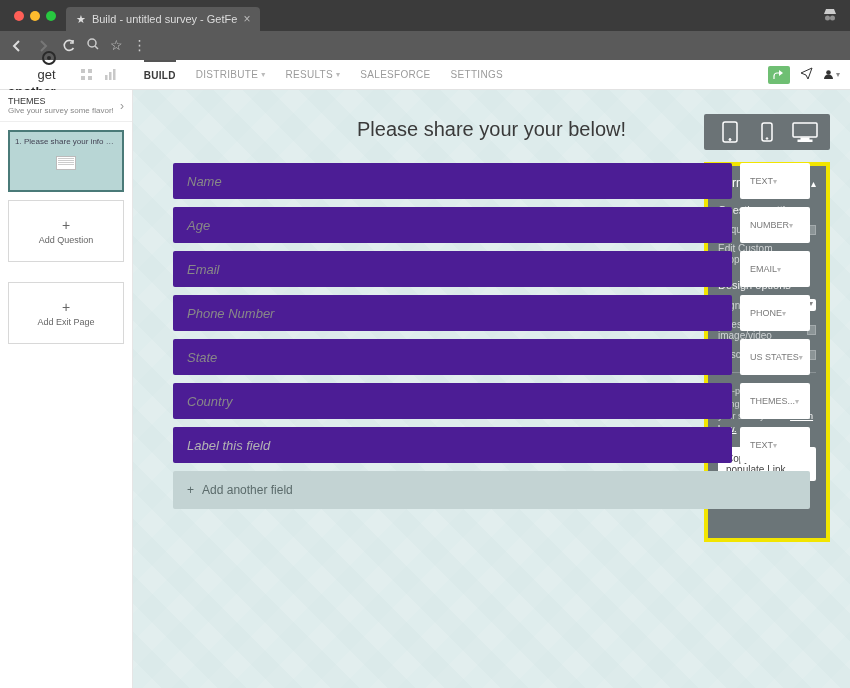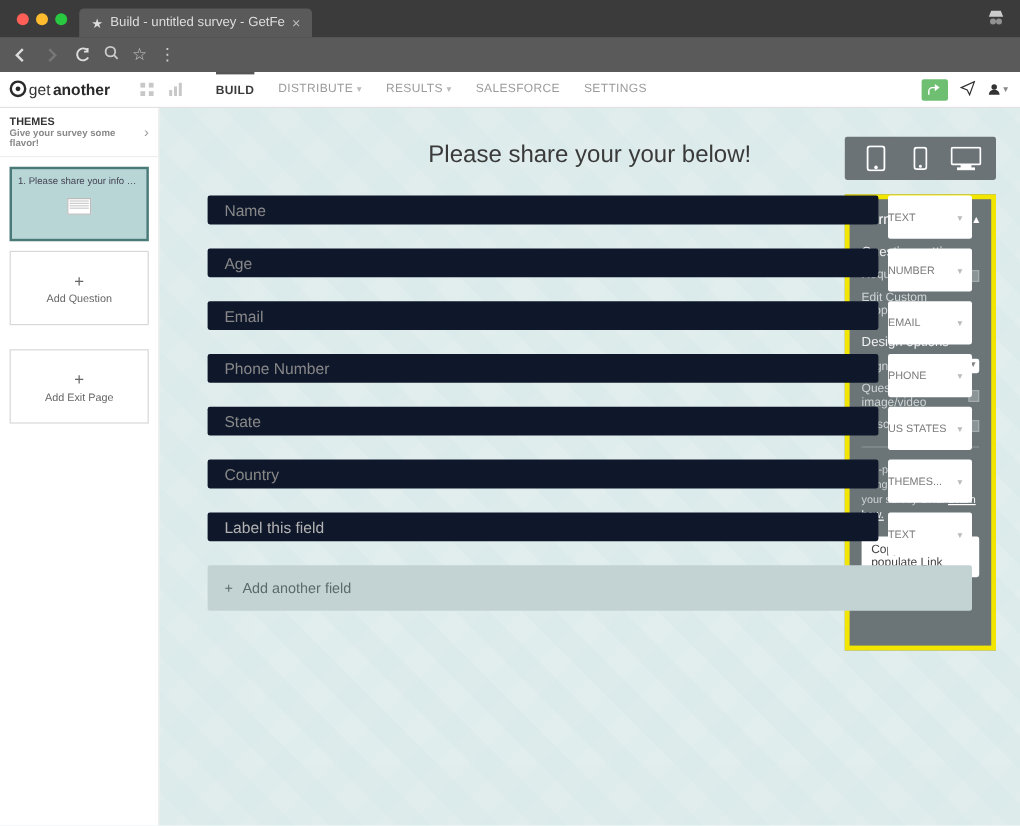--- a/index.html
+++ b/index.html
@@ -48,21 +48,21 @@
   .lock { width:10px; height:10px; }
   .secure-text { color:#6fcf97; }
   .url-text { color:#ddd; }
   .addr-icons { display:flex; gap:10px; color:#ccc; font-size:14px; padding-right:4px; }
 
   
   .app-header {
     display:flex; align-items:center; height:30px; border-bottom:1px solid #e2e2e2;
     padding:0 10px 0 8px; background:#fff;
   }
-  .brand { display:flex; align-items:flex-start; gap:2px; font-weight:600; font-size:13px; color:#2a2a2a; }
+  .brand { display:flex; align-items:flex-end; gap:2px; font-weight:600; font-size:13px; color:#2a2a2a;flex-direction:column; }
   .brand .bold { font-weight:700; }
   .brand .thin { font-weight:400; color:#333; }
   .brand-icon { width:14px; height:14px; border:2px solid #2a2a2a; border-radius:50%; position:relative; }
   .brand-icon::before { content:""; position:absolute; left:3px; top:3px; width:4px; height:4px; border-radius:50%; background:#2a2a2a; }
 
   .view-icons { display:flex; gap:6px; margin-left:22px; }
   .view-icon { width:18px; height:18px; display:flex; align-items:center; justify-content:center; color:#c8c8c8; font-size:13px; cursor:pointer; }
 
   .tabs-nav { display:flex; gap:20px; margin-left:24px; align-items:center; height:100%; }
   .tabnav-item { font-size:10px; color:#9b9b9b; letter-spacing:0.3px; cursor:pointer; display:flex; align-items:center; gap:3px; height:100%; }
@@ -79,21 +79,21 @@
 
   
   .workspace { display:flex; height:calc(688px - 31px - 29px - 30px); }
 
   
   .sidebar { width:133px; border-right:1px solid #e5e5e5; background:#fff; }
   .themes-row {
     display:flex; justify-content:space-between; align-items:center;
     padding:6px 8px; border-bottom:1px solid #eee;
   }
-  .themes-text { font-size:9px; color:#333;font-weight:bold; }
+  .themes-text { font-size:9px; color:#333; }
   .themes-text .sub { font-size:8px; color:#888; }
   .themes-row .chev { color:#999; font-size:12px; }
 
   .thumb {
     margin:8px; border:1px solid #d8d8d8; background:#f6f6f6;
     padding:6px; height:62px; position:relative; cursor:pointer;
     font-size:8px; color:#555;
   }
   .thumb.selected { background:#b8d6d5; border:2px solid #4a7a78; }
   .thumb .label { position:absolute; top:5px; left:5px; right:5px; font-size:8px; color:#445; white-space:nowrap; overflow:hidden; text-overflow:ellipsis; }
@@ -124,26 +124,26 @@
   .form-area {
     position:relative; z-index:1;
     padding:28px 40px 20px 40px;
   }
   .form-title {
     text-align:center; font-size:20px; color:#3a3a3a; font-weight:400;
     margin-bottom:22px;
   }
   .field-row { display:flex; gap:8px; margin-bottom:8px; }
   .field-label {
-    flex:1; background:#0f172a; height:24px; display:flex; align-items:center;
-    padding:0 14px; color:#888; font-size:13px; border-radius:2px;
+    flex:1; background:#4c1d95; height:36px; display:flex; align-items:center;
+    padding:0 14px; color:#888; font-size:13px; border-radius:2px;font-style:italic;
   }
   .field-type {
     width:70px; background:#fff; height:36px; display:flex; align-items:center;
-    justify-content:space-between; padding:0 8px 0 0; color:#7a7a7a; font-size:9px;
+    justify-content:flex-start; padding:0 8px 0 10px; color:#7a7a7a; font-size:9px;
     border-radius:2px; cursor:pointer; white-space:nowrap; overflow:hidden;
   }
   .field-type .caret { color:#bbb; font-size:8px; }
 
   .add-field-row {
     background:#c3d3d3; height:38px; display:flex; align-items:center;
     padding:0 14px; color:#5b6b6b; font-size:12px; gap:8px;
     cursor:pointer; border-radius:2px; margin-top:4px;
   }
 

